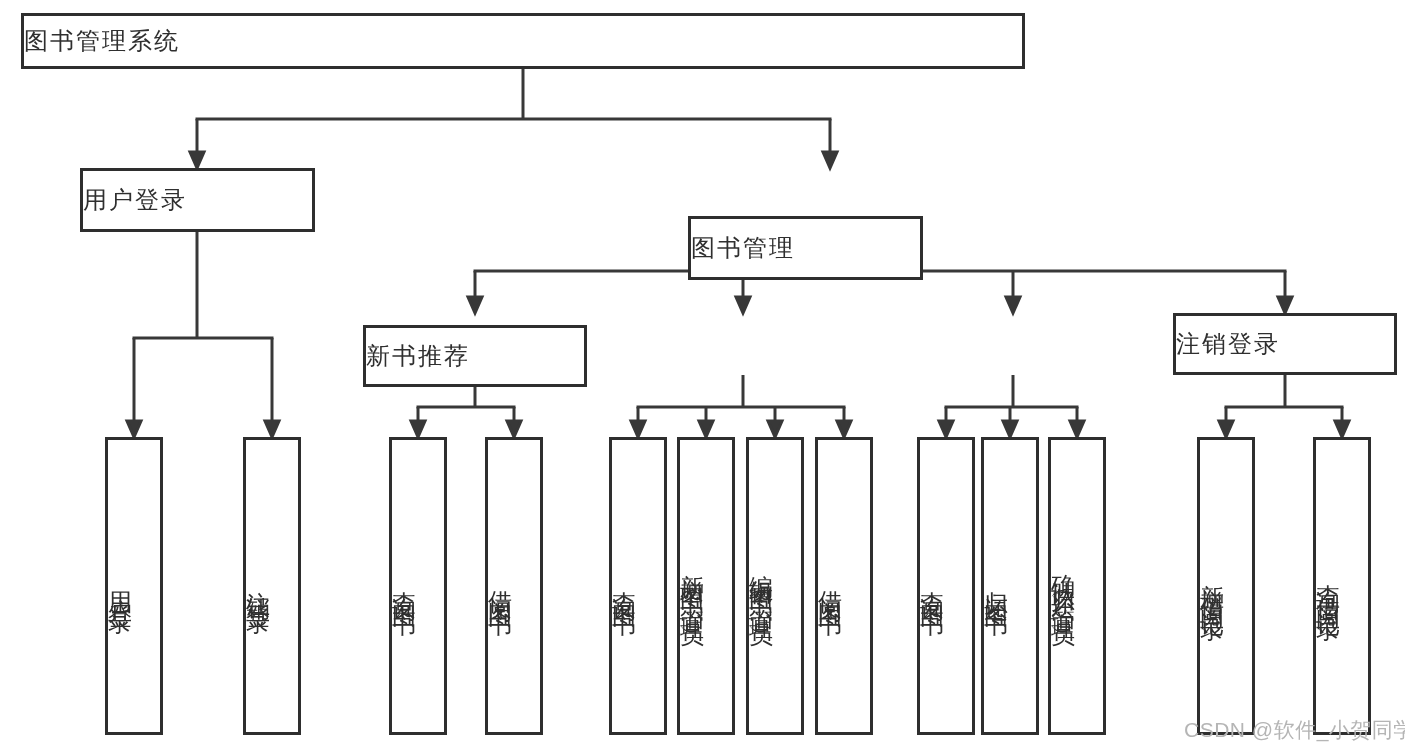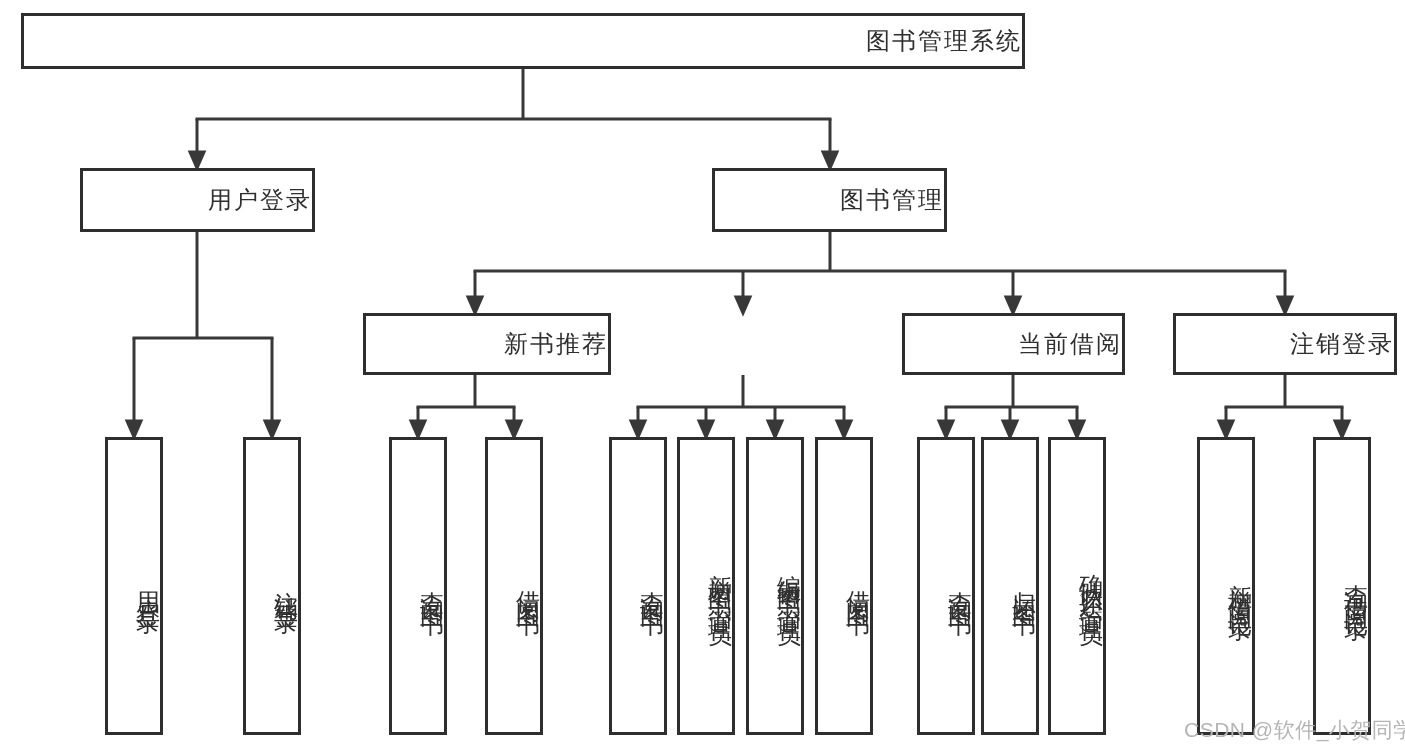--- a/index.html
+++ b/index.html
@@ -3,21 +3,21 @@
 <meta charset="utf-8">
 <style>
   html,body{margin:0;padding:0;background:#ffffff;}
   #stage{
     position:relative;width:1405px;height:747px;background:#ffffff;overflow:hidden;
     font-family:"Liberation Sans","DejaVu Sans",sans-serif;color:#2f2f2f;
   }
   #wires{position:absolute;left:0;top:0;width:1405px;height:747px;z-index:1;}
   .node{
     position:absolute;box-sizing:border-box;border:3px solid #2e2e2e;background:#ffffff;
-    display:flex;align-items:center;justify-content:flex-end;z-index:2;
+    display:flex;align-items:center;justify-content:flex-start;z-index:2;
   }
   .hlabel{font-size:24px;letter-spacing:2px;white-space:nowrap;}
   .root{left:21px;top:13px;width:1004px;height:56px;}
   .lvl2{top:168px;width:235px;height:64px;}
   .lvl3{top:313px;height:62px;}
   .leaf{top:437px;width:58px;height:298px;}
   .vlabel{
     writing-mode:vertical-rl;text-orientation:mixed;
     font-size:24px;line-height:1;letter-spacing:7px;white-space:nowrap;
   }
@@ -95,29 +95,26 @@
     </g>
   </svg>
 
   <div class="node root">
     <span class="hlabel">图书管理系统</span>
   </div>
 
   <div class="node lvl2" style="left:80px;">
     <span class="hlabel">用户登录</span>
   </div>
-  <div class="node lvl2" style="left:712px;">
+  <div class="node lvl2" style="left:688px;margin-top:48px;">
     <span class="hlabel">图书管理</span>
   </div>
 
-  <div class="node lvl3" style="left:363px;width:248px;">
+  <div class="node lvl3" style="left:363px;width:224px;margin-top:12px;">
     <span class="hlabel">新书推荐</span>
-  </div>
-  <div class="node lvl3" style="left:902px;width:223px;">
-    <span class="hlabel">当前借阅</span>
   </div>
   <div class="node lvl3" style="left:1173px;width:224px;">
     <span class="hlabel">注销登录</span>
   </div>
 
   <div class="node leaf" style="left:105px;">
     <span class="vlabel">用户登录</span>
   </div>
   <div class="node leaf" style="left:243px;">
     <span class="vlabel">注销登录</span>

